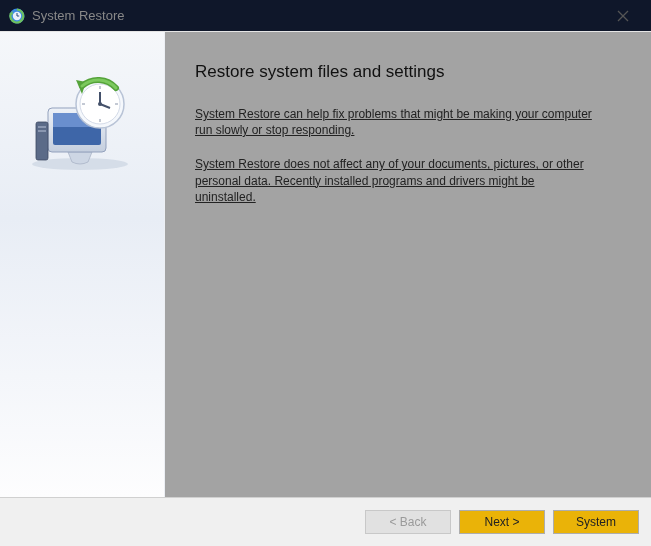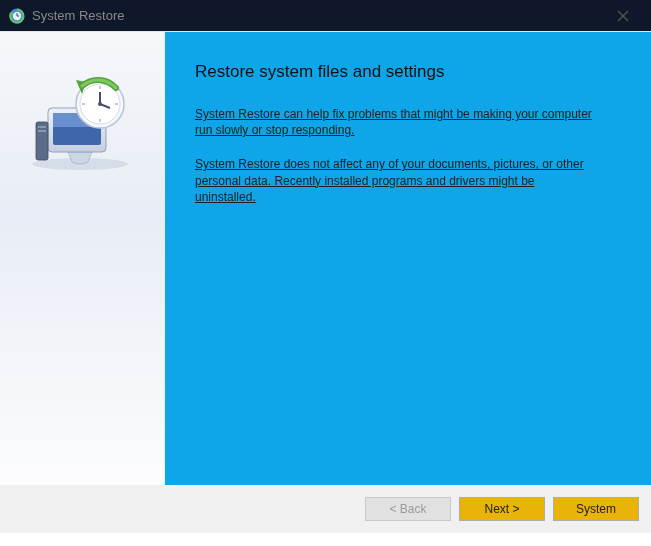--- a/index.html
+++ b/index.html
@@ -43,39 +43,39 @@
   }
   .sidebar {
     width: 165px;
     background: linear-gradient(to bottom, #f5f7fa 0%, #e8edf5 40%, #fdfdfe 100%);
     padding: 40px 20px;
     border-right: 1px solid #eceff4;
   }
   .main {
     flex: 1;
     padding: 30px 30px 36px 30px;
-    background: #0ea5e9;
+    background: #a3a3a3;
   }
   .heading {
     font-size: 17px;
     font-weight: 400;
     color: #111;
     margin-bottom: 24px;
   }
   .para {
     font-size: 12px;
     color: #222;
     line-height: 1.35;
     margin-bottom: 18px;
     max-width: 400px;
     text-decoration: underline;
   }
   .footer {
     position: absolute;
-    left: 0; right: 0; bottom: 13px;
+    left: 0; right: 0; bottom: 0;
     height: 48px;
     background: #f0f0f0;
     display: flex;
     align-items: center;
     justify-content: flex-end;
     padding: 14px 12px;
     gap: 8px;
   }
   .btn {
     min-width: 86px;

